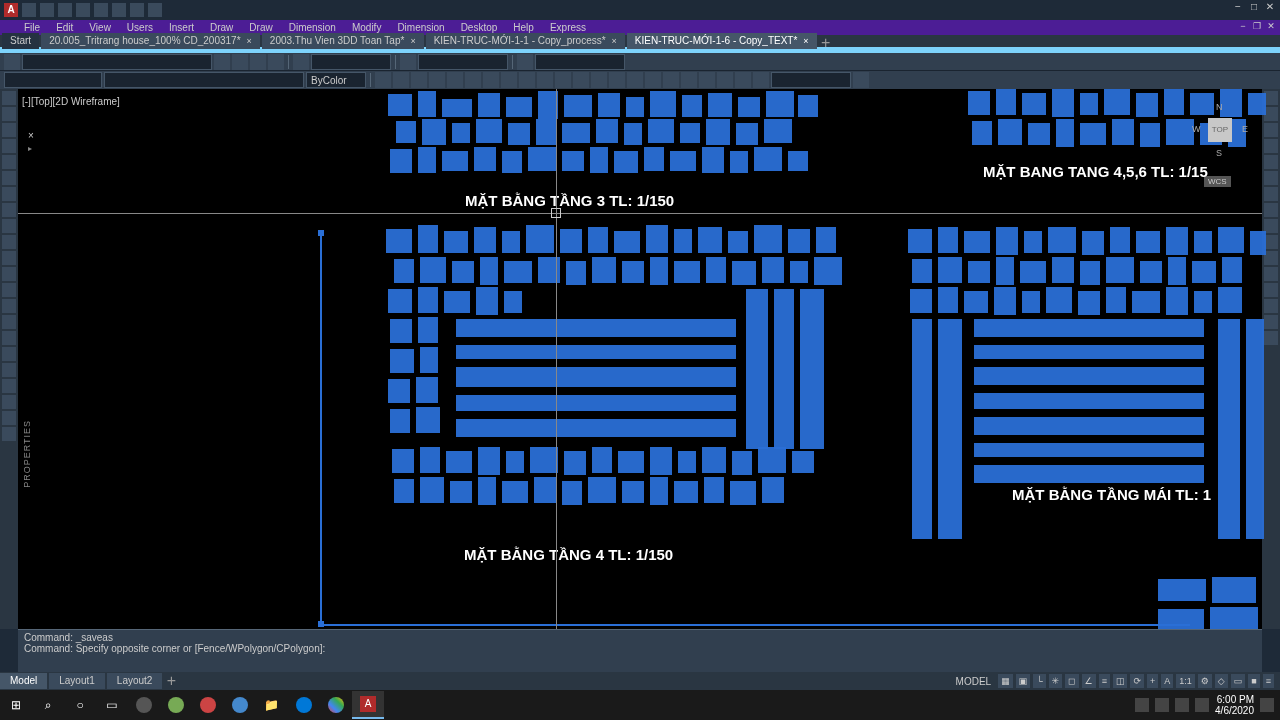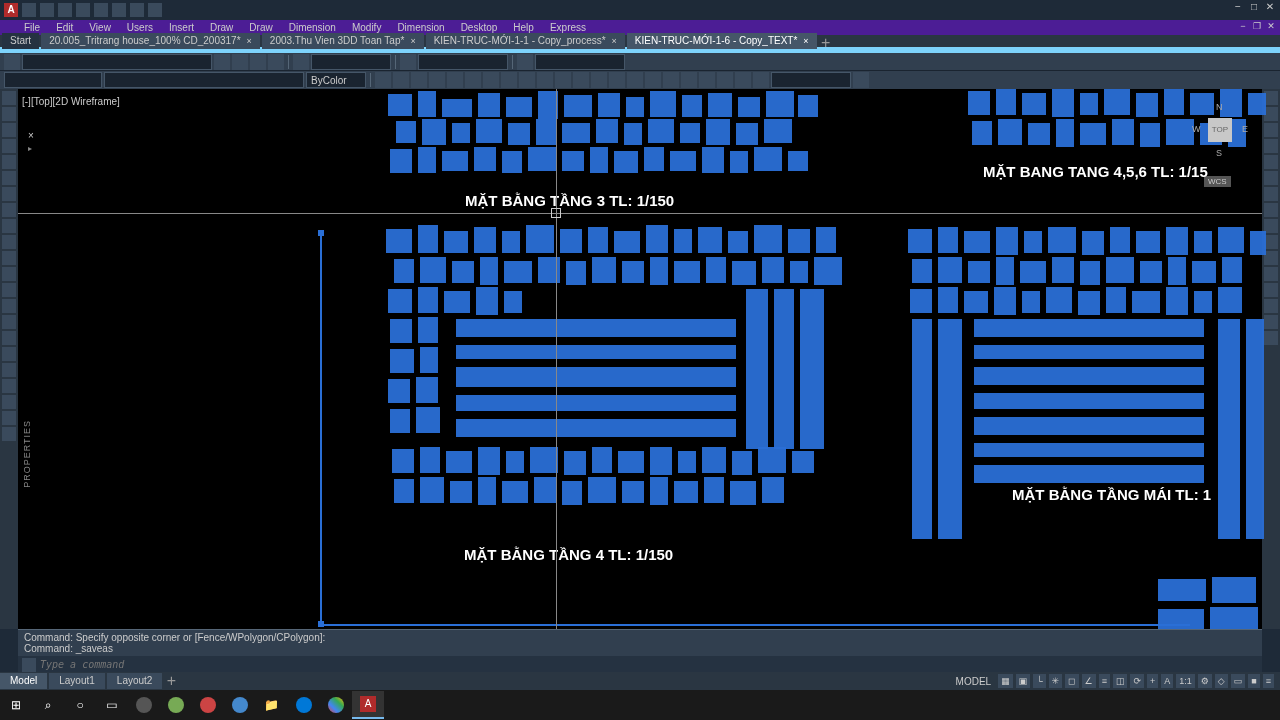--- a/index.html
+++ b/index.html
@@ -463,26 +463,22 @@
   <div class="vc-n">N</div>
   <div class="vc-s">S</div>
   <div class="vc-w">W</div>
   <div class="vc-e">E</div>
   <div class="vc-top">TOP</div>
   <div class="vc-wcs">WCS</div>
 </div>
 
 <div class="cmdwin">
   <div class="cmdhist">
+    <div>Command: _saveas</div>
     <div>Command: Specify opposite corner or [Fence/WPolygon/CPolygon]:</div>
-    <div>Command: _saveas</div>
-  </div>
-  <div class="cmdline">
-    <span class="cmdline-icon"></span>
-    <input placeholder="Type a command" style="">
   </div>
 </div>
 
 <div class="layout-tabs">
   <div class="layout-tab active">Model</div>
   <div class="layout-tab">Layout1</div>
   <div class="layout-tab">Layout2</div>
   <div class="layout-add">+</div>
 </div>
 
@@ -527,13 +523,24 @@
   <div class="tb-icon">📁</div>
   <div class="tb-icon">
       <div class="circ" style="background:#0078d7"></div>
     </div>
   <div class="tb-icon">
       <div class="circ" style="background:linear-gradient(45deg,#ea4335,#4285f4,#34a853,#fbbc05)"></div>
     </div>
   <div class="tb-icon active">
       <div style="width:16px;height:16px;background:#b02b2b;color:#fff;font-size:10px;text-align:center;line-height:16px">A</div>
     </div>
+  <div class="tb-right">
+    <span class="sys"></span>
+    <span class="sys"></span>
+    <span class="sys"></span>
+    <span class="sys"></span>
+    <div class="clock">
+      <div>6:00 PM</div>
+      <div>4/6/2020</div>
+    </div>
+    <span class="sys"></span>
+  </div>
 </div>
 
 </body></html>

